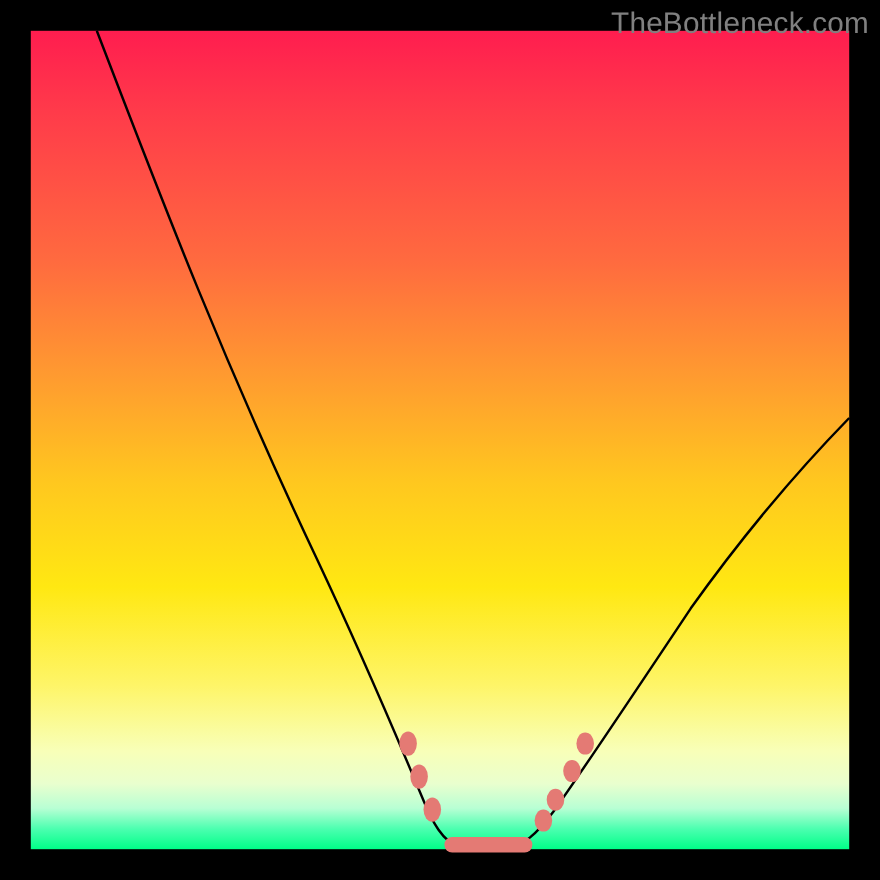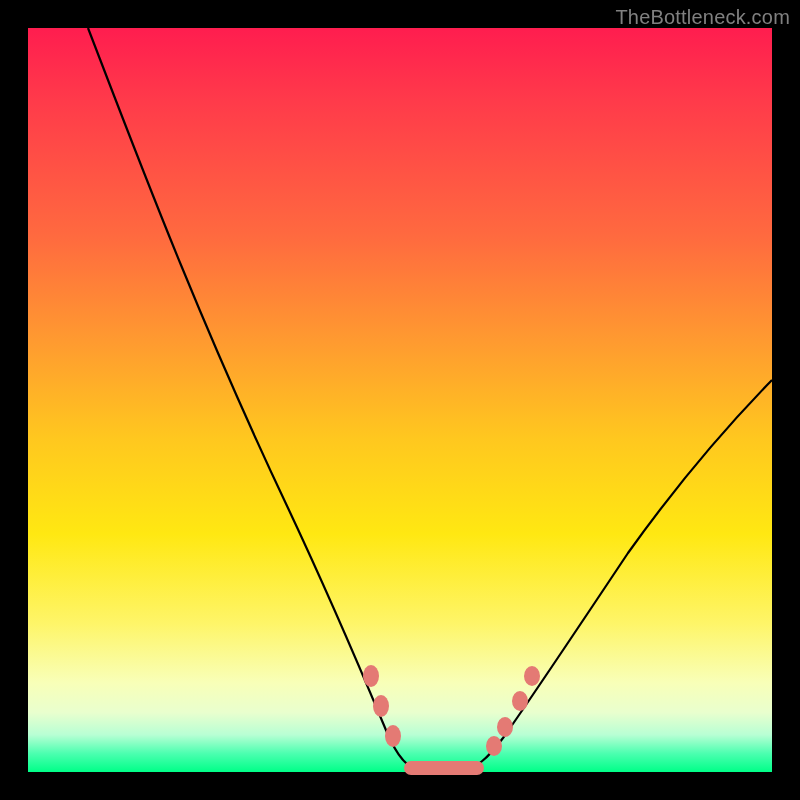--- a/index.html
+++ b/index.html
@@ -38,21 +38,21 @@
       #b8ffd4 95%,
       #4cffb0 97.5%,
       #00ff88 100%
     );
   }
   .watermark {
     position: absolute;
     top: 6px;
     right: 10px;
     color: #808080;
-    font-size: 20px;
+    font-size: 27px;
     font-weight: 400;
     letter-spacing: 0.2px;
     user-select: none;
   }
   svg.curve {
     position: absolute;
     left: 0;
     top: 0;
     width: 744px;
     height: 744px;

